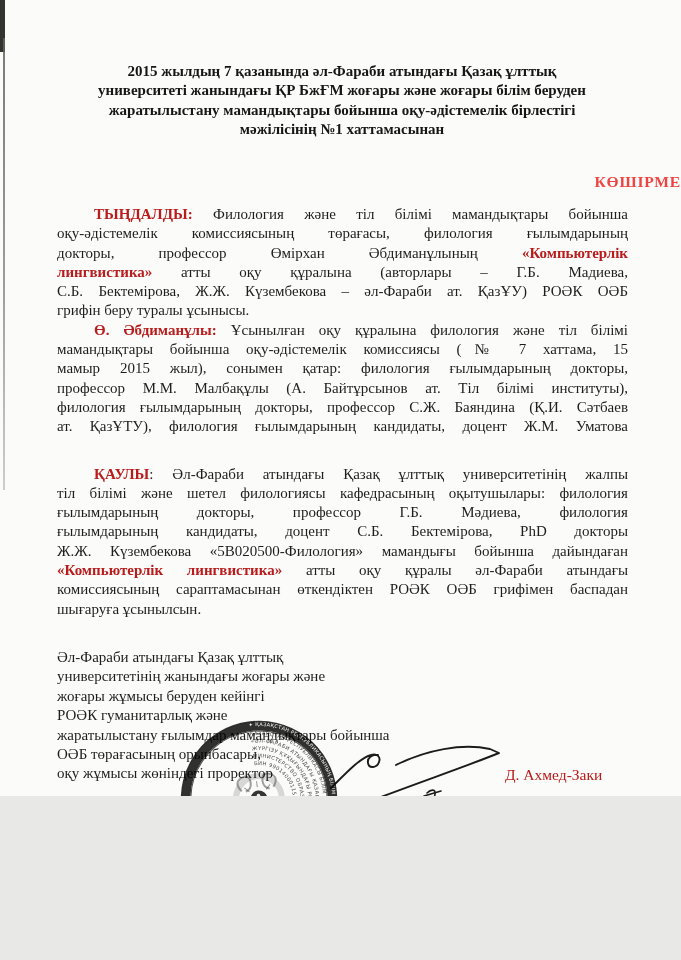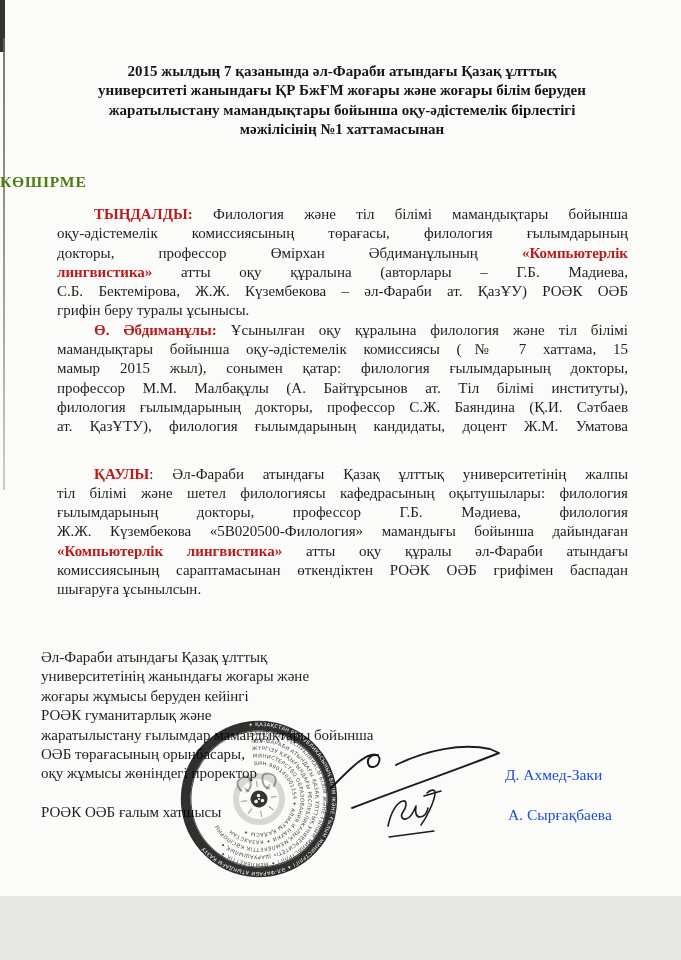--- a/index.html
+++ b/index.html
@@ -1,47 +1,47 @@
 <!DOCTYPE html>
 <html><head>
 <meta charset="utf-8">
 <style>
   html,body{margin:0;padding:0;background:#e8e8e6;}
   .page{
-    position:relative;width:681px;height:896px;margin:0 auto;
+    position:relative;width:681px;height:796px;margin:0 auto;
     background:#fbfbf9;color:#1e1e1e;overflow:hidden;
     font-family:"Liberation Serif", "DejaVu Serif", serif;
   }
   
   .edge-top{position:absolute;left:0;top:0;width:5px;height:52px;background:#34342f;}
   .edge-line{position:absolute;left:3px;top:38px;width:2px;height:452px;
     background:linear-gradient(180deg,#63635e 0%,#8d8d88 55%,#c6c6c1 100%);opacity:.85;}
   .smudge{position:absolute;left:6px;top:915px;width:20px;height:12px;border-radius:50%;
     background:radial-gradient(closest-side,#b9b9b2,rgba(250,250,248,0));opacity:.35;}
 
   .title-block{
     position:absolute;top:62px;left:46px;width:592px;text-align:center;
     font-weight:bold;font-size:15px;line-height:19.4px;color:#161616;
   }
   .copy-heading{
-    position:absolute;top:173px;left:0;width:681px;text-align:left;
-    font-weight:bold;font-size:15.6px;letter-spacing:.8px;color:#4d7c0f;
+    position:absolute;top:173px;left:0;width:681px;text-align:right;
+    font-weight:bold;font-size:15.6px;letter-spacing:.8px;color:#ef4444;
   }
   .body-block{position:absolute;top:205px;left:57px;width:571px;font-size:15px;line-height:19.3px;}
   .para{margin:0;}
   .para.gap-above{margin-top:28px;}
   .tline{text-align:justify;text-align-last:justify;}
   .tline.first{text-indent:37px;}
   .tline.last{text-align-last:left;}
   .body-block b{color:#b91c1c;}
 
-  .sig-block{position:absolute;top:648px;left:41px;width:420px;font-size:15px;line-height:19.4px;}
+  .sig-block{position:absolute;top:648px;left:57px;width:420px;font-size:15px;line-height:19.4px;}
   .sig-block .secretary{margin-top:19px;}
 
-  .signer-name{position:absolute;font-size:15.5px;color:#1d4ed8;white-space:nowrap;}
+  .signer-name{position:absolute;font-size:15.5px;color:#b91c1c;white-space:nowrap;}
   .signer-name.n1{left:505px;top:766px;}
   .signer-name.n2{left:508px;top:806px;}
 
   .stamp-wrap{position:absolute;left:179px;top:719px;width:160px;height:160px;
     transform:rotate(-8deg);mix-blend-mode:multiply;opacity:.93;}
   .sig-ink{position:absolute;left:0;top:0;width:681px;height:960px;pointer-events:none;
     mix-blend-mode:multiply;}
 </style>
 </head>
 <body>
@@ -75,20 +75,21 @@
       <div class="tline">мамандықтары бойынша оқу-әдістемелік комиссиясы (№ 7 хаттама, 15</div>
       <div class="tline">мамыр 2015 жыл), сонымен қатар: филология ғылымдарының докторы,</div>
       <div class="tline">профессор М.М. Малбақұлы (А. Байтұрсынов ат. Тіл білімі институты),</div>
       <div class="tline">филология ғылымдарының докторы, профессор С.Ж. Баяндина (Қ.И. Сәтбаев</div>
       <div class="tline">ат. ҚазҰТУ), филология ғылымдарының кандидаты, доцент Ж.М. Уматова</div>
     </div>
     <div class="para gap-above">
       <div class="tline first"><b>ҚАУЛЫ</b>: Әл-Фараби атындағы Қазақ ұлттық университетінің жалпы</div>
       <div class="tline">тіл білімі және шетел филологиясы кафедрасының оқытушылары: филология</div>
       <div class="tline">ғылымдарының докторы, профессор Г.Б. Мәдиева, филология</div>
+      <div class="tline">ғылымдарының кандидаты, доцент С.Б. Бектемірова, PhD докторы</div>
       <div class="tline">Ж.Ж. Күзембекова «5В020500-Филология» мамандығы бойынша дайындаған</div>
       <div class="tline"><b>«Компьютерлік лингвистика»</b> атты оқу құралы әл-Фараби атындағы</div>
       <div class="tline">комиссиясының сараптамасынан өткендіктен РОӘК ОӘБ грифімен баспадан</div>
       <div class="tline last">шығаруға ұсынылсын.</div>
     </div>
   </div>
 
   <div class="sig-block">
     <div>Әл-Фараби атындағы Қазақ ұлттық</div>
     <div>университетінің жанындағы жоғары және</div>

